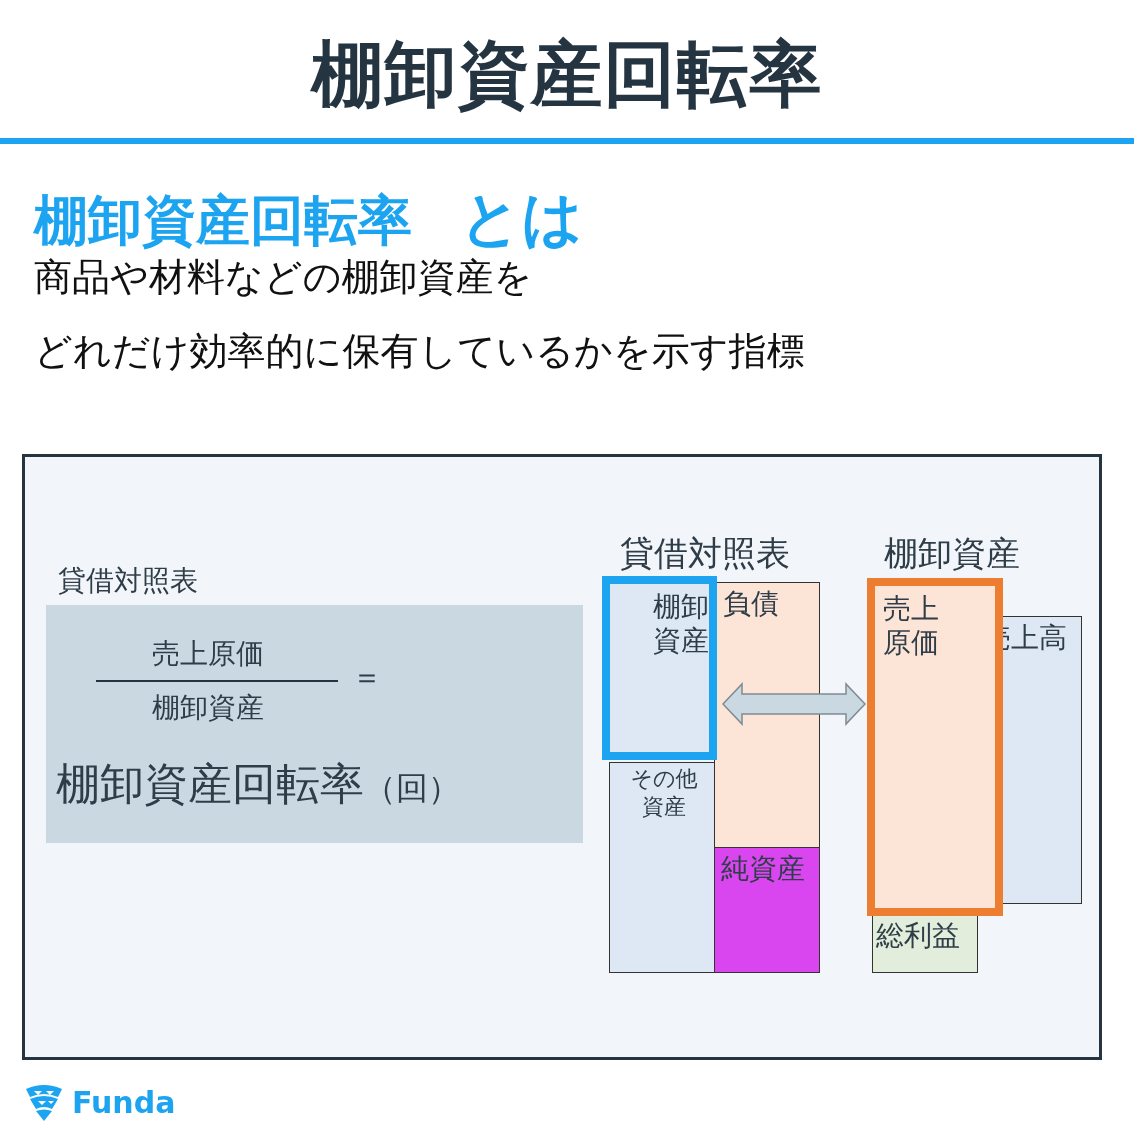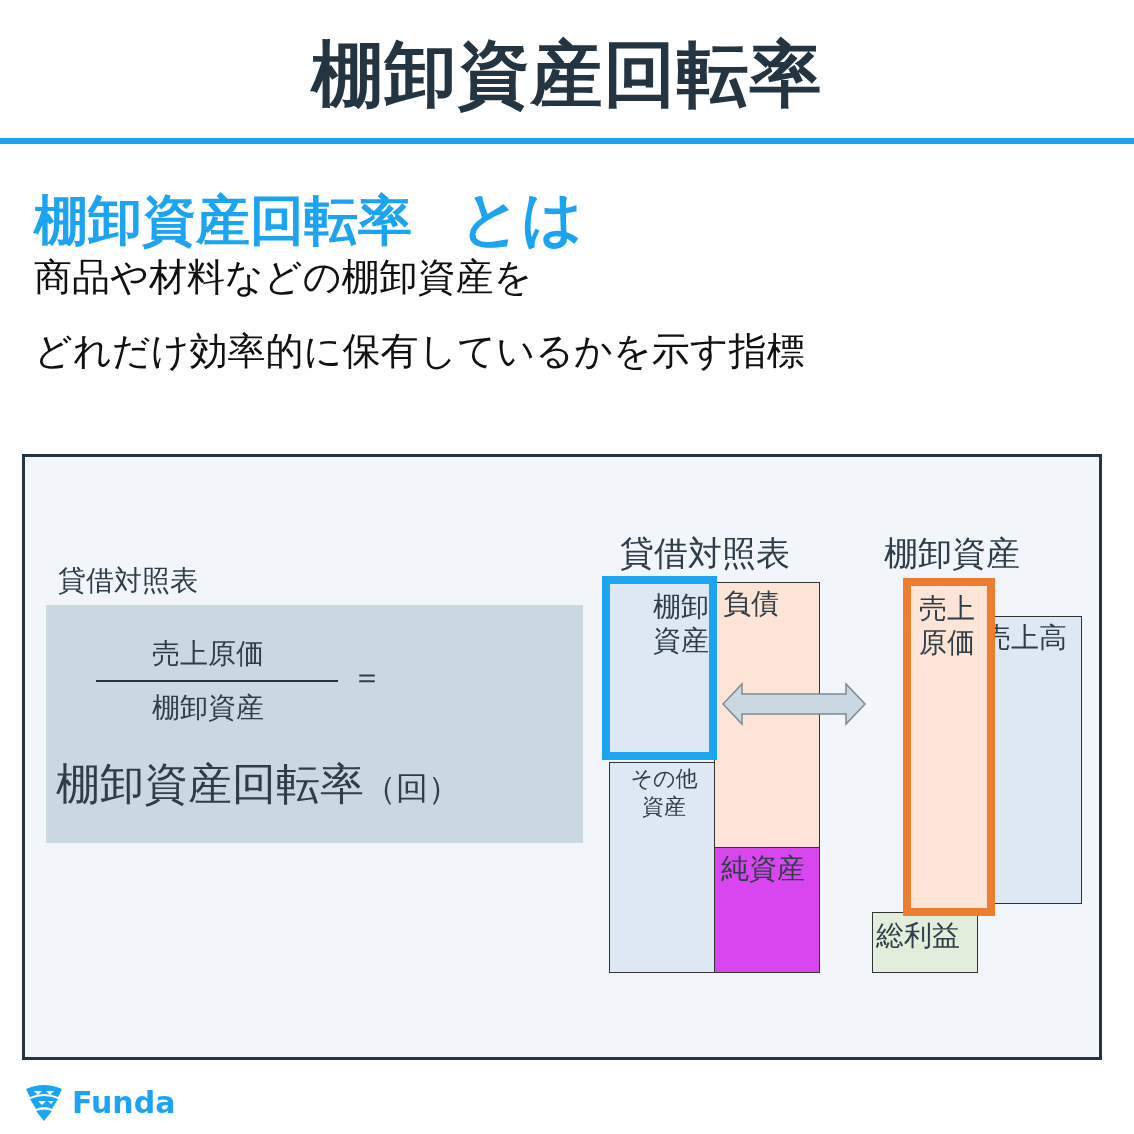--- a/index.html
+++ b/index.html
@@ -40,21 +40,21 @@
   #pl-title { left: 884px; top: 536px; }
   .blk { box-sizing: border-box; border: 1px solid #333; }
   .lbl { font-size: 28px; color: #2e3d48; line-height: 1.2; padding: 4px 0 0 8px; }
   .lbl-sm { font-size: 22px; color: #2e3d48; line-height: 1.25; padding: 2px 0 0 4px; }
   #bs-assets { left: 609px; top: 762px; width: 106px; height: 211px; background: #dde8f4; }
   #bs-liab { left: 714px; top: 582px; width: 106px; height: 266px; background: #fce5d7; }
   #bs-equity { left: 714px; top: 847px; width: 106px; height: 126px; background: #d946ef; }
   #bs-inventory { left: 602px; top: 576px; width: 115px; height: 184px; background: #dde8f4; border: 8px solid #1ca4f0; box-sizing: border-box; }
   #pl-sales { left: 976px; top: 616px; width: 106px; height: 288px; background: #dde8f4; }
   #pl-gross { left: 872px; top: 912px; width: 106px; height: 61px; background: #e2eedb; }
-  #pl-cogs { left: 903px; top: 578px; width: 92px; height: 338px; background: #fce5d7; border: 8px solid #ed7d31; box-sizing: border-box; }
+  #pl-cogs { left: 867px; top: 578px; width: 136px; height: 338px; background: #fce5d7; border: 8px solid #ed7d31; box-sizing: border-box; }
   #arrow { left: 722px; top: 682px; width: 144px; height: 44px; }
   #logo { left: 22px; top: 1083px; height: 40px; }
   #logo-text { left: 72px; top: 1088px; font-size: 30px; font-weight: bold; color: #1ca4f0; line-height: 1; }
 </style>
 </head>
 <body>
 
 <div id="main-title" class="abs">棚卸資産回転率</div>
 <div id="title-rule" class="abs"></div>
 

